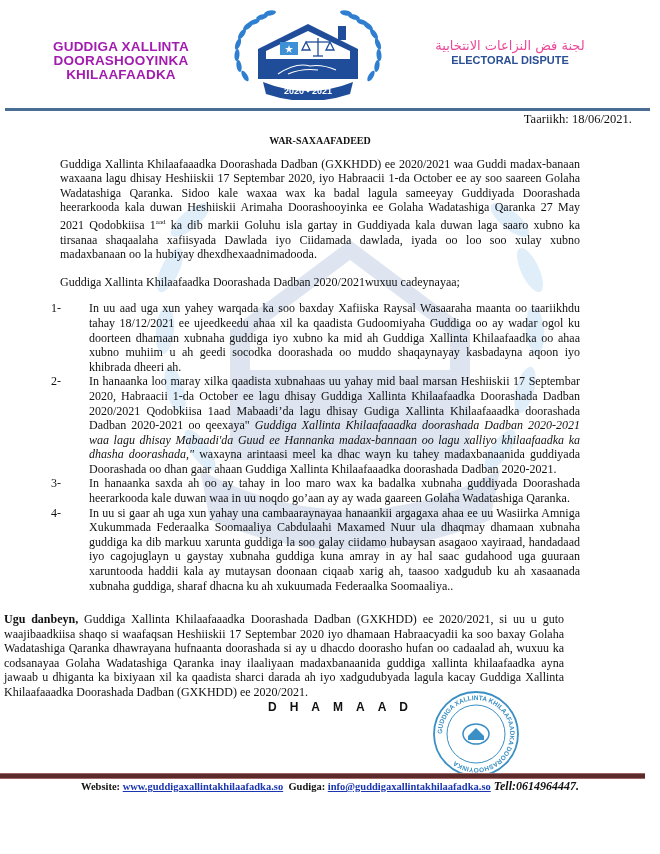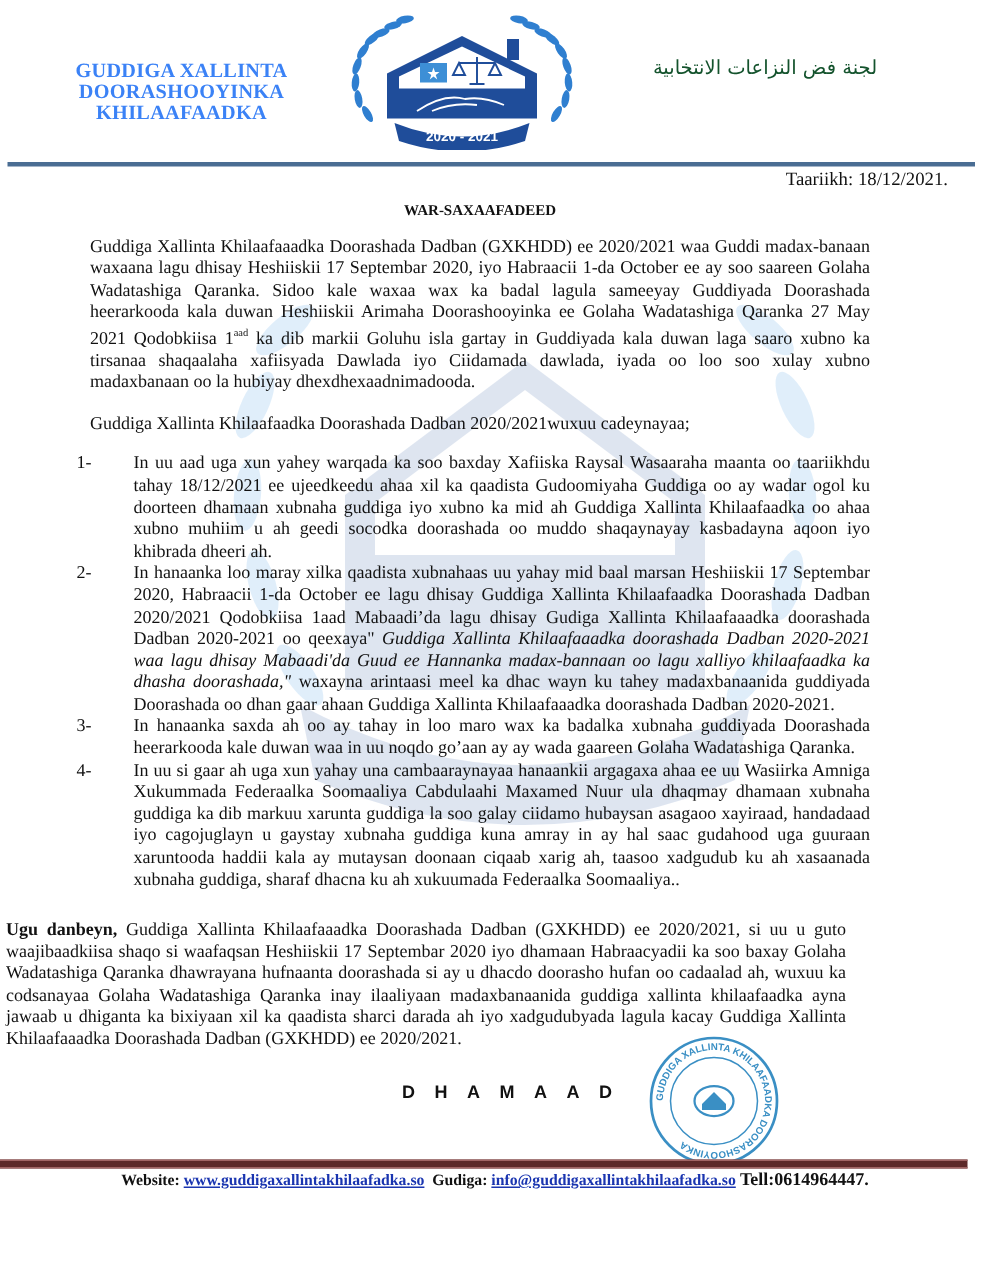--- a/index.html
+++ b/index.html
@@ -1,39 +1,39 @@
 <!DOCTYPE html>
 <html><head>
 <meta charset="utf-8">
 <style>
   html, body { margin: 0; padding: 0; background: #ffffff; }
   body { width: 660px; height: 854px; position: relative; overflow: hidden; font-family: "Liberation Serif", serif; color: #111; }
   .header { position: absolute; left: 0; top: 0; width: 660px; height: 100px; }
-  .org-left { position: absolute; left: 36px; top: 40px; width: 170px; text-align: center; font-family: Liberation Serif, serif; font-weight: bold; color: #3b82f6; font-size: 13.5px; line-height: 14px; letter-spacing: 0.2px; }
+  .org-left { position: absolute; left: 36px; top: 40px; width: 170px; text-align: center; font-family: Liberation Sans, sans-serif; font-weight: bold; color: #a21caf; font-size: 13.5px; line-height: 14px; letter-spacing: 0.2px; }
   .org-right { position: absolute; left: 410px; top: 38px; width: 200px; text-align: center; font-family: "Liberation Sans", sans-serif; font-weight: bold; color: #2b4f94; font-size: 11px; line-height: 12.5px; }
-  .org-right .arabic { font-family: "DejaVu Sans", sans-serif; font-size: 13px; font-weight: normal; color: #14532d; line-height: 16px; }
+  .org-right .arabic { font-family: "DejaVu Sans", sans-serif; font-size: 13px; font-weight: normal; color: #ec4899; line-height: 16px; }
   .logo { position: absolute; left: 218px; top: 4px; width: 180px; height: 96px; }
   .header-rule { position: absolute; left: 5px; top: 108px; width: 645px; height: 3px; background: #4a6d93; }
   .date { position: absolute; right: 28px; top: 112px; font-size: 12.5px; }
   .watermark { position: absolute; left: 130px; top: 130px; width: 440px; height: 420px; opacity: 0.14; pointer-events: none; }
   .content { position: absolute; left: 60px; top: 134px; width: 520px; font-size: 12px; line-height: 14.6px; }
   .title { text-align: center; font-weight: bold; font-size: 10px; margin: 0 0 8px 0; }
   p { margin: 0; text-align: justify; }
   .p1 { margin-bottom: 13px; }
   .p2 { margin-bottom: 12px; }
   ol.items { list-style: none; padding: 0; margin: 0 0 20px 0; }
   ol.items li { position: relative; padding-left: 29px; text-align: justify; }
   ol.items li .num { position: absolute; left: -9px; top: 0; }
   .closing-lead { font-weight: bold; }
-  .dhamaad { position: absolute; left: 268px; top: 721px; font-family: "Liberation Sans", sans-serif; font-weight: bold; font-size: 12px; letter-spacing: 13px; }
+  .dhamaad { position: absolute; left: 268px; top: 700px; font-family: "Liberation Sans", sans-serif; font-weight: bold; font-size: 12px; letter-spacing: 13px; }
   .stamp { position: absolute; left: 432px; top: 690px; width: 88px; height: 88px; }
   .footer-rule { position: absolute; left: 0; top: 773px; width: 645px; height: 4px; background: #5c2a2a; border-top: 1px solid #a06565; border-bottom: 1px solid #a06565; }
   .footer { position: absolute; left: 0; top: 779px; width: 660px; text-align: center; font-weight: bold; font-size: 10.5px; line-height: 14px; }
   .footer a { color: #1a35b0; text-decoration: underline; }
-  .footer .tel { font-size: 12px; }
+  .footer .tel { font-size: 12px; font-style: italic; }
   i { }
   sup { font-size: 7px; margin-top: 35px; }
 </style>
 </head>
 <body>
 
 <div class="header">
   <div class="org-left">
     <div>GUDDIGA XALLINTA</div>
     <div>DOORASHOOYINKA</div>
@@ -91,25 +91,26 @@
     </g>
 
     <g>
       <path d="M45 78 Q90 96 135 78 L132 90 Q90 104 48 90 Z" fill="#1f4d9a"></path>
       <text x="90" y="90" text-anchor="middle" fill="#ffffff" font-family="Liberation Sans, sans-serif" font-weight="bold" font-size="9">2020 - 2021</text>
     </g>
   </svg>
 
   <div class="org-right">
     <div class="arabic">لجنة فض النزاعات الانتخابية</div>
+    <div>ELECTORAL DISPUTE</div>
   </div>
 </div>
 <div class="header-rule"></div>
 
-<div class="date">Taariikh: 18/12/2021.</div>
+<div class="date">Taariikh: 18/06/2021.</div>
 
 <svg class="watermark" viewBox="0 0 440 420">
   <g fill="#2f8fe0">
     <ellipse cx="60" cy="90" rx="24" ry="9" transform="rotate(-40 60 90)"></ellipse>
     <ellipse cx="40" cy="140" rx="24" ry="9" transform="rotate(-65 40 140)"></ellipse>
     <ellipse cx="35" cy="200" rx="24" ry="9" transform="rotate(-85 35 200)"></ellipse>
     <ellipse cx="45" cy="260" rx="24" ry="9" transform="rotate(-105 45 260)"></ellipse>
     <ellipse cx="70" cy="320" rx="24" ry="9" transform="rotate(-125 70 320)"></ellipse>
     <ellipse cx="380" cy="90" rx="24" ry="9" transform="rotate(40 380 90)"></ellipse>
     <ellipse cx="400" cy="140" rx="24" ry="9" transform="rotate(65 400 140)"></ellipse>

